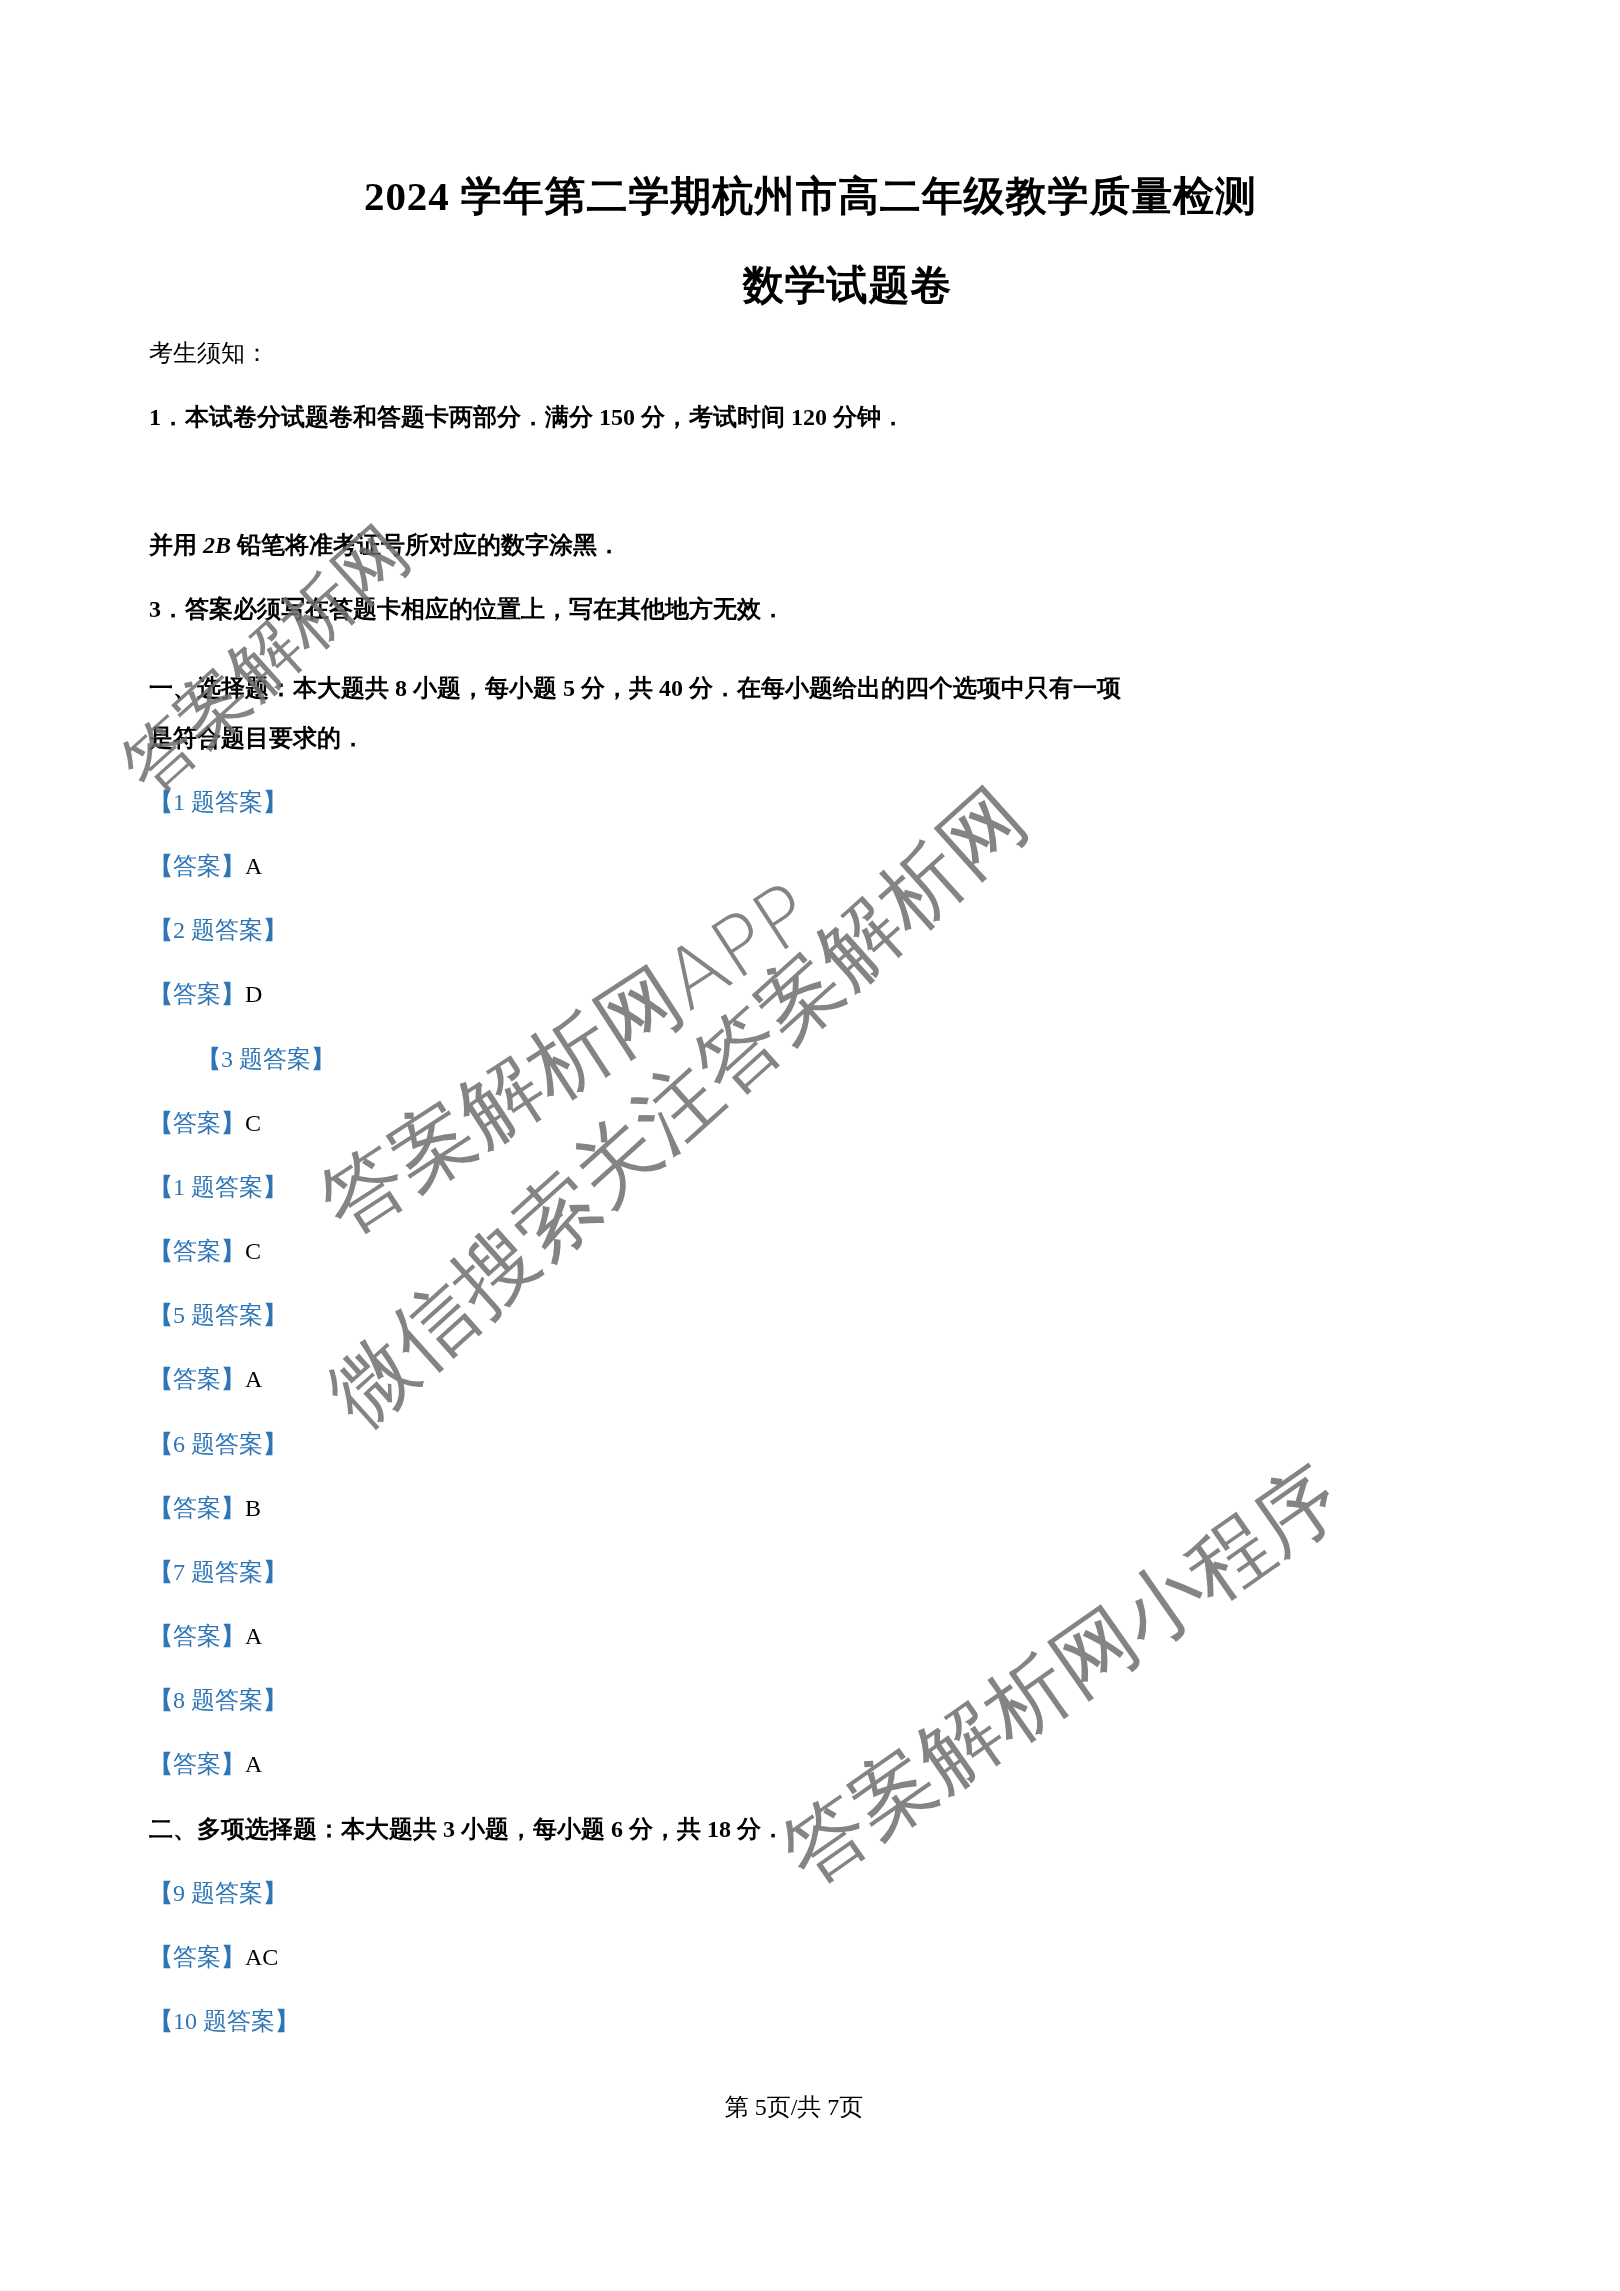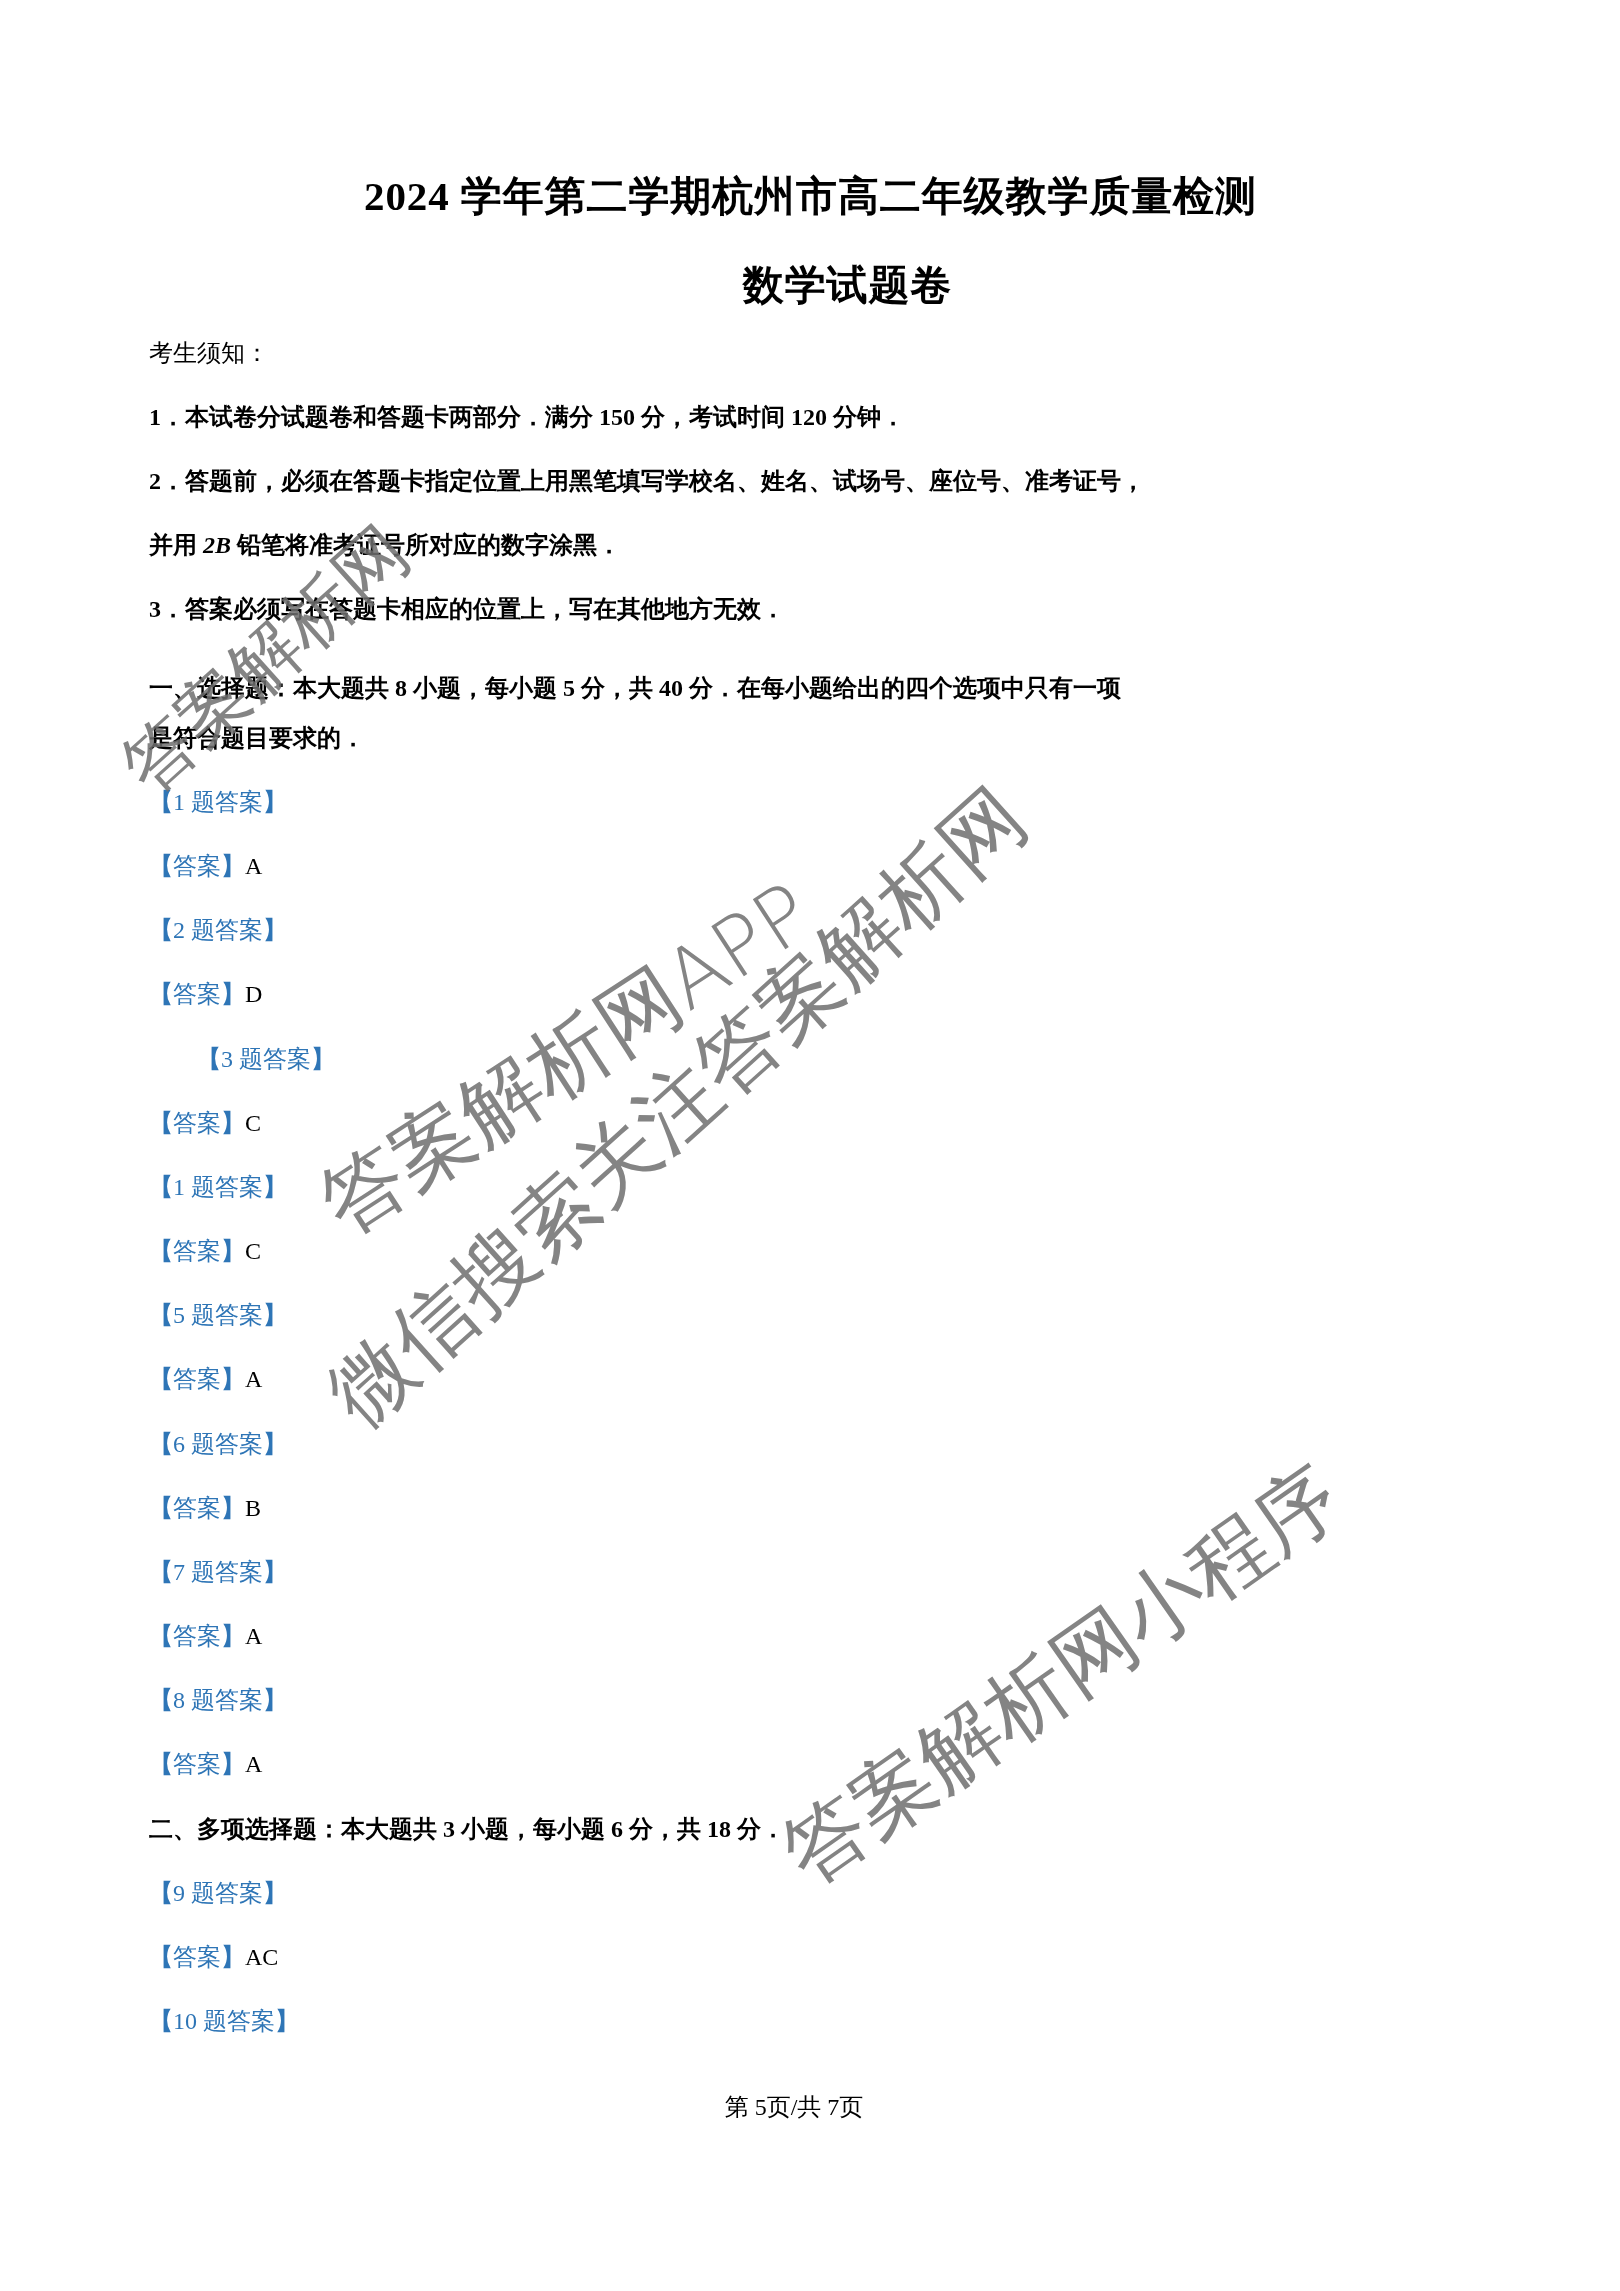--- a/index.html
+++ b/index.html
@@ -26,23 +26,20 @@
 
   <div class="title main">2024 学年第二学期杭州市高二年级教学质量检测</div>
   <div class="title sub">数学试题卷</div>
 
   <div class="line" style="top:337px;">考生须知：</div>
 
   <div class="line bold" style="top:401px;">
     <span>1．</span><span>本试卷分试题卷和答题卡两部分．满分 150 分，考试时间 120 分钟．</span>
   </div>
 
-  <div class="line bold" style="top:465px;">
-    <span>2．</span><span>答题前，必须在答题卡指定位置上用黑笔填写学校名、姓名、试场号、座位号、准考证号，</span>
-  </div>
   <div class="line bold" style="top:529px;">
     <span>并用 </span><span class="ital">2B</span><span> 铅笔将准考证号所对应的数字涂黑．</span>
   </div>
 
   <div class="line bold" style="top:593px;">
     <span>3．</span><span>答案必须写在答题卡相应的位置上，写在其他地方无效．</span>
   </div>
 
   <div class="line bold" style="top:658px;margin-top:14px;">一、选择题：本大题共 8 小题，每小题 5 分，共 40 分．在每小题给出的四个选项中只有一项</div>
   <div class="line bold" style="top:722px;">是符合题目要求的．</div>

